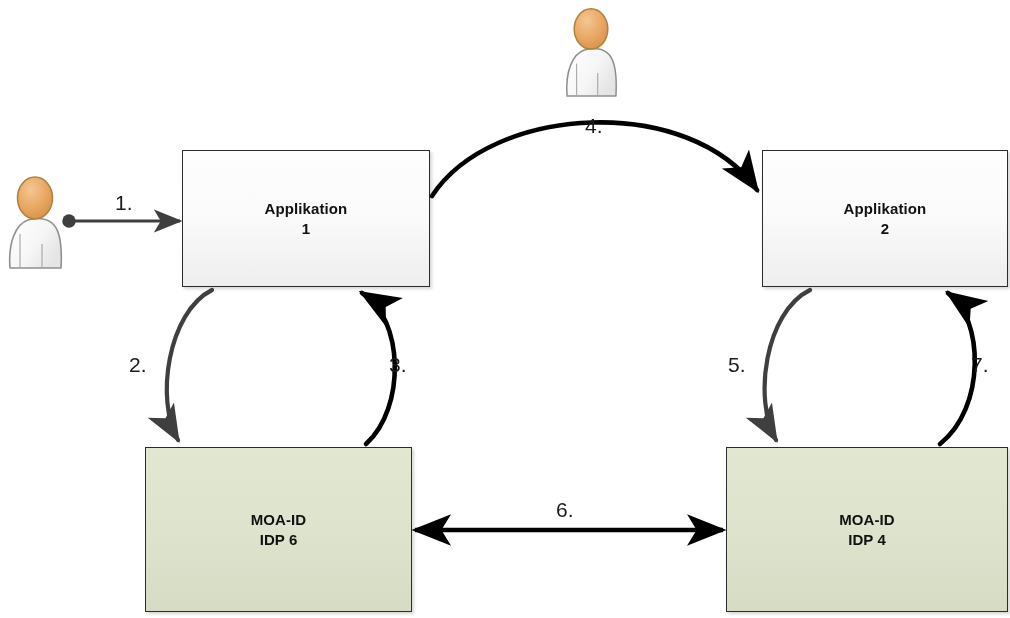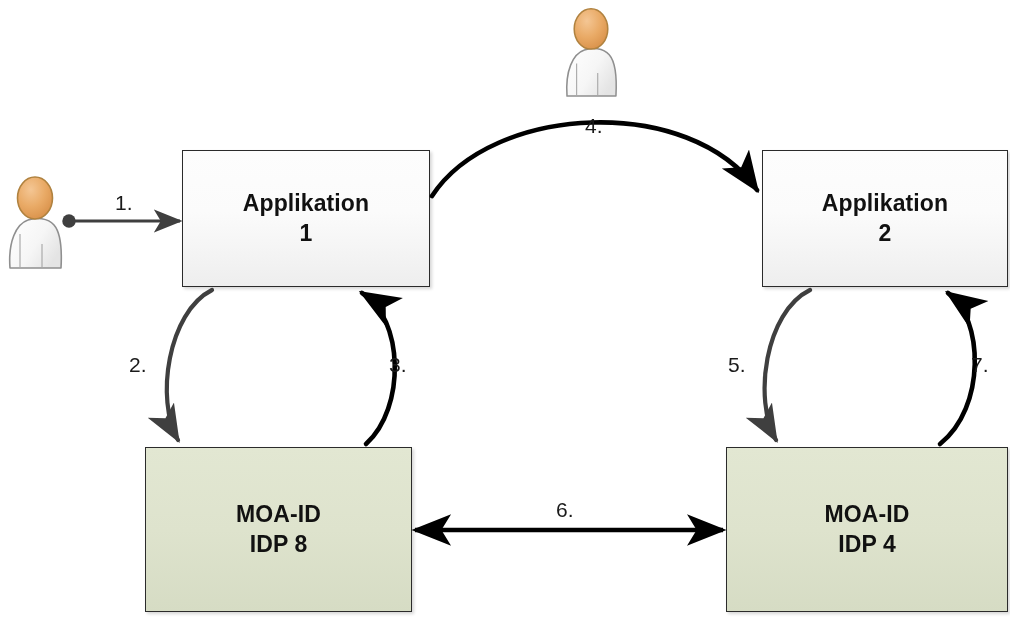--- a/index.html
+++ b/index.html
@@ -31,21 +31,21 @@
     display: flex;
     flex-direction: column;
     align-items: center;
     justify-content: center;
     text-align: center;
     border: 1.2px solid #2b2b2b;
     box-shadow: 2px 2px 3px rgba(0,0,0,0.16);
   }
   .node .line {
     font-weight: bold;
-    font-size: 23px;
+    font-size: 15px;
     color: #111111;
     line-height: 1.30;
     letter-spacing: 0.1px;
   }
   .node-app {
     background: linear-gradient(to bottom, #fdfdfd 0%, #fbfbfb 45%, #eeeeee 100%);
   }
   .node-idp {
     background: linear-gradient(to bottom, #e2e7d2 0%, #dee3cd 50%, #d6dcc4 100%);
     align-items: center;
@@ -117,21 +117,21 @@
     <div class="line">1</div>
   </div>
 
   <div class="node node-app" style="left:762px; top:150px; width:246px; height:137px;">
     <div class="line">Applikation</div>
     <div class="line">2</div>
   </div>
 
   <div class="node node-idp" style="left:145px; top:447px; width:267px; height:165px;">
     <div class="line">MOA-ID</div>
-    <div class="line">IDP 8</div>
+    <div class="line">IDP 6</div>
   </div>
 
   <div class="node node-idp" style="left:726px; top:447px; width:282px; height:165px;">
     <div class="line">MOA-ID</div>
     <div class="line">IDP 4</div>
   </div>
 
   <svg class="layer arrows" viewBox="0 0 1010 618">
     <defs>
       <marker id="headBlack" markerWidth="11" markerHeight="11" refX="8.2" refY="4" orient="auto" markerUnits="strokeWidth">

